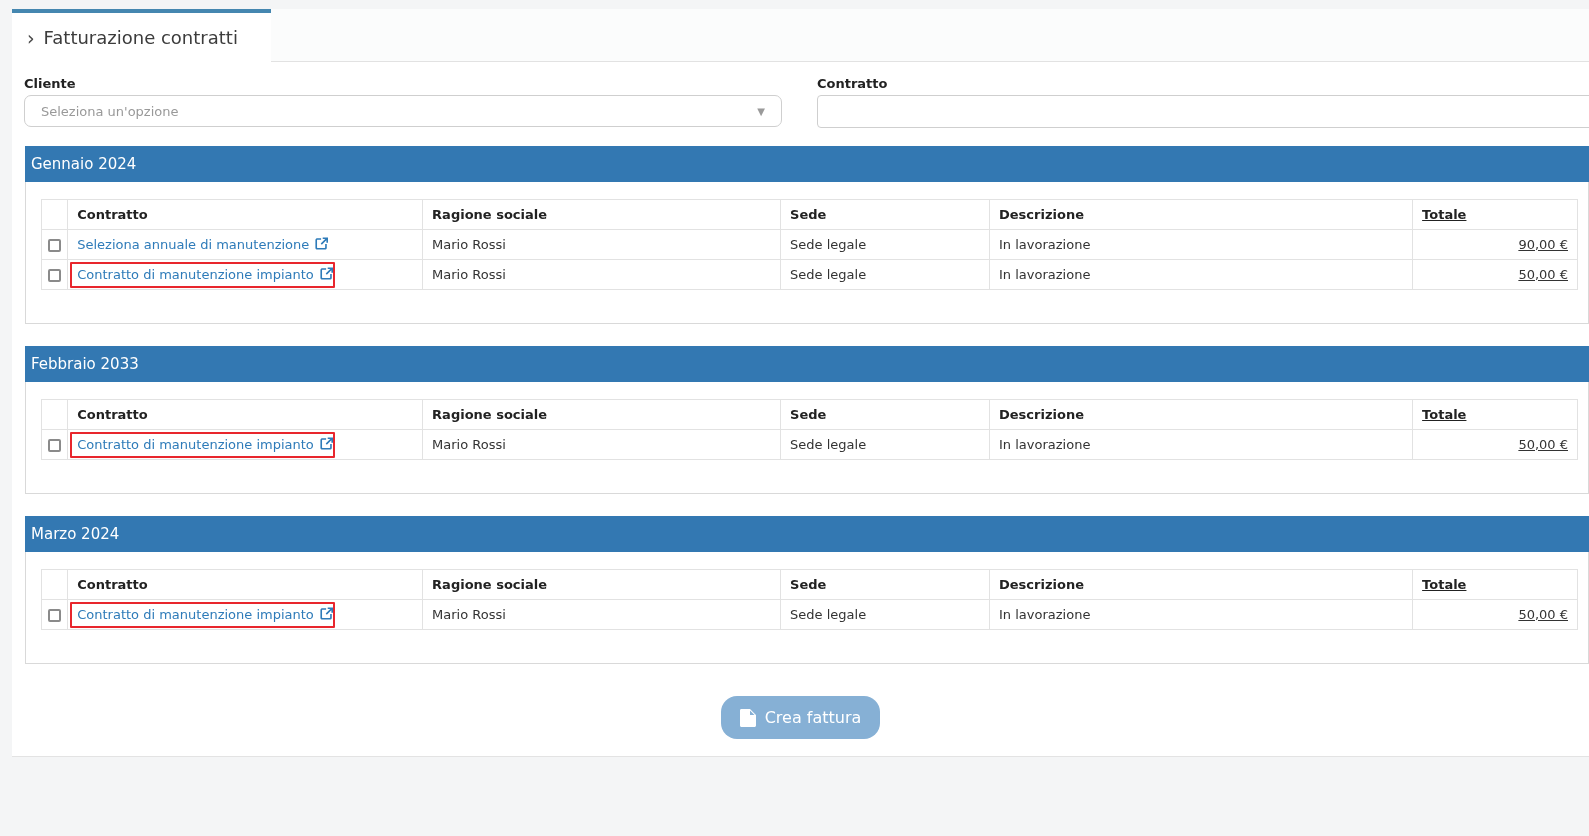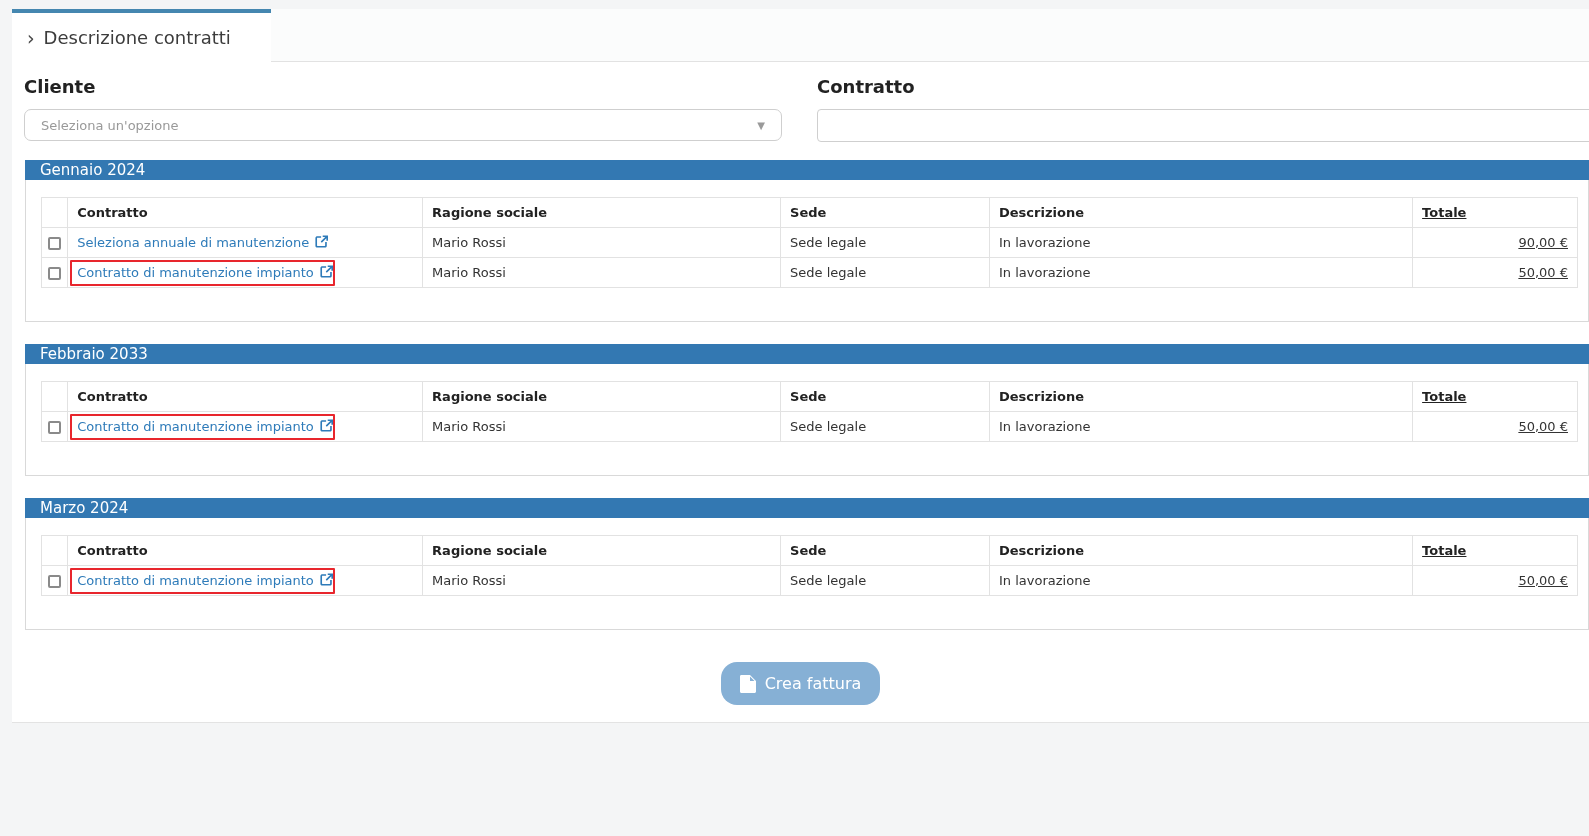--- a/index.html
+++ b/index.html
@@ -16,39 +16,39 @@
     width:259px; background:#fff; border-top:4px solid #4587b0;
     display:flex; align-items:center; padding-left:15px;
     font-size:18px; color:#3c3c3c; cursor:pointer;
   }
   .tab .chev { color:#4a4a4a; margin-right:9px; font-size:19px; }
   .tabbar-rest { flex:1; background:#fbfcfc; border-bottom:1px solid #e2e2e2; }
   
   .panel { margin-left:12px; background:#fff; padding-bottom:17px; border-bottom:1px solid #e3e3e3; }
   
   .filters { display:flex; padding:14px 0 0 12px; }
-  .filter-label { font-weight:bold; font-size:18px; color:#222; display:block; margin-bottom:12px; }
+  .filter-label { font-weight:bold; font-size:13px; color:#222; display:block; margin-bottom:4px; }
   .filter-cliente { width:758px; }
   .filter-contratto { margin-left:35px; }
   .selectbox {
     width:758px; height:32px; background:#fff; border:1px solid #cfcfcf; border-radius:7px;
     display:flex; align-items:center; padding:0 16px; cursor:pointer; position:relative;
   }
   .selectbox .ph { color:#999; font-size:13px; }
   .selectbox .caret { position:absolute; right:16px; color:#9a9a9a; font-size:10px; }
   .textinput {
     width:820px; height:33px; border:1px solid #cfcfcf; border-radius:4px;
     padding:0 10px; font:inherit; background:#fff; outline:none;
   }
   
   .sections { margin-left:13px; margin-top:18px; }
   .section { margin-bottom:22px; }
   .section-header {
-    height:20px; background:#3378b2; color:#fff;
-    display:flex; align-items:center; padding-left:15px; font-size:15px;
+    height:36px; background:#3378b2; color:#fff;
+    display:flex; align-items:center; padding-left:6px; font-size:15px;
   }
   .section-body { border:1px solid #d9d9d9; border-top:none; padding:17px 12px 33px 15px; background:#fff; }
   table.ctable { border-collapse:collapse; width:1537px; table-layout:fixed; }
   .ctable th, .ctable td { border:1px solid #e2e2e2; padding:7px 9px; text-align:left; font-size:13px; }
   .ctable th { font-weight:bold; color:#222; }
   .ctable td { color:#333; }
   .col-cb { width:25px; text-align:center !important; padding:7px 5px !important; }
   .col-contratto { width:338px; }
   .col-ragione { width:341px; }
   .col-sede { width:199px; }
@@ -73,21 +73,21 @@
     font:inherit; font-size:16px; padding:12px 19px; cursor:pointer;
   }
   .btn-primary svg { width:16px; height:18px; fill:#fff; }
 </style>
 </head>
 <body>
 
 <div class="tabbar">
   <div class="tab">
     <span class="chev">›</span>
-    <span>Descrizione contratti</span>
+    <span>Fatturazione contratti</span>
   </div>
   <div class="tabbar-rest"></div>
 </div>
 
 <div class="panel">
 
   <div class="filters">
     <div class="filter-cliente">
       <label class="filter-label">Cliente</label>
       <div class="selectbox">

